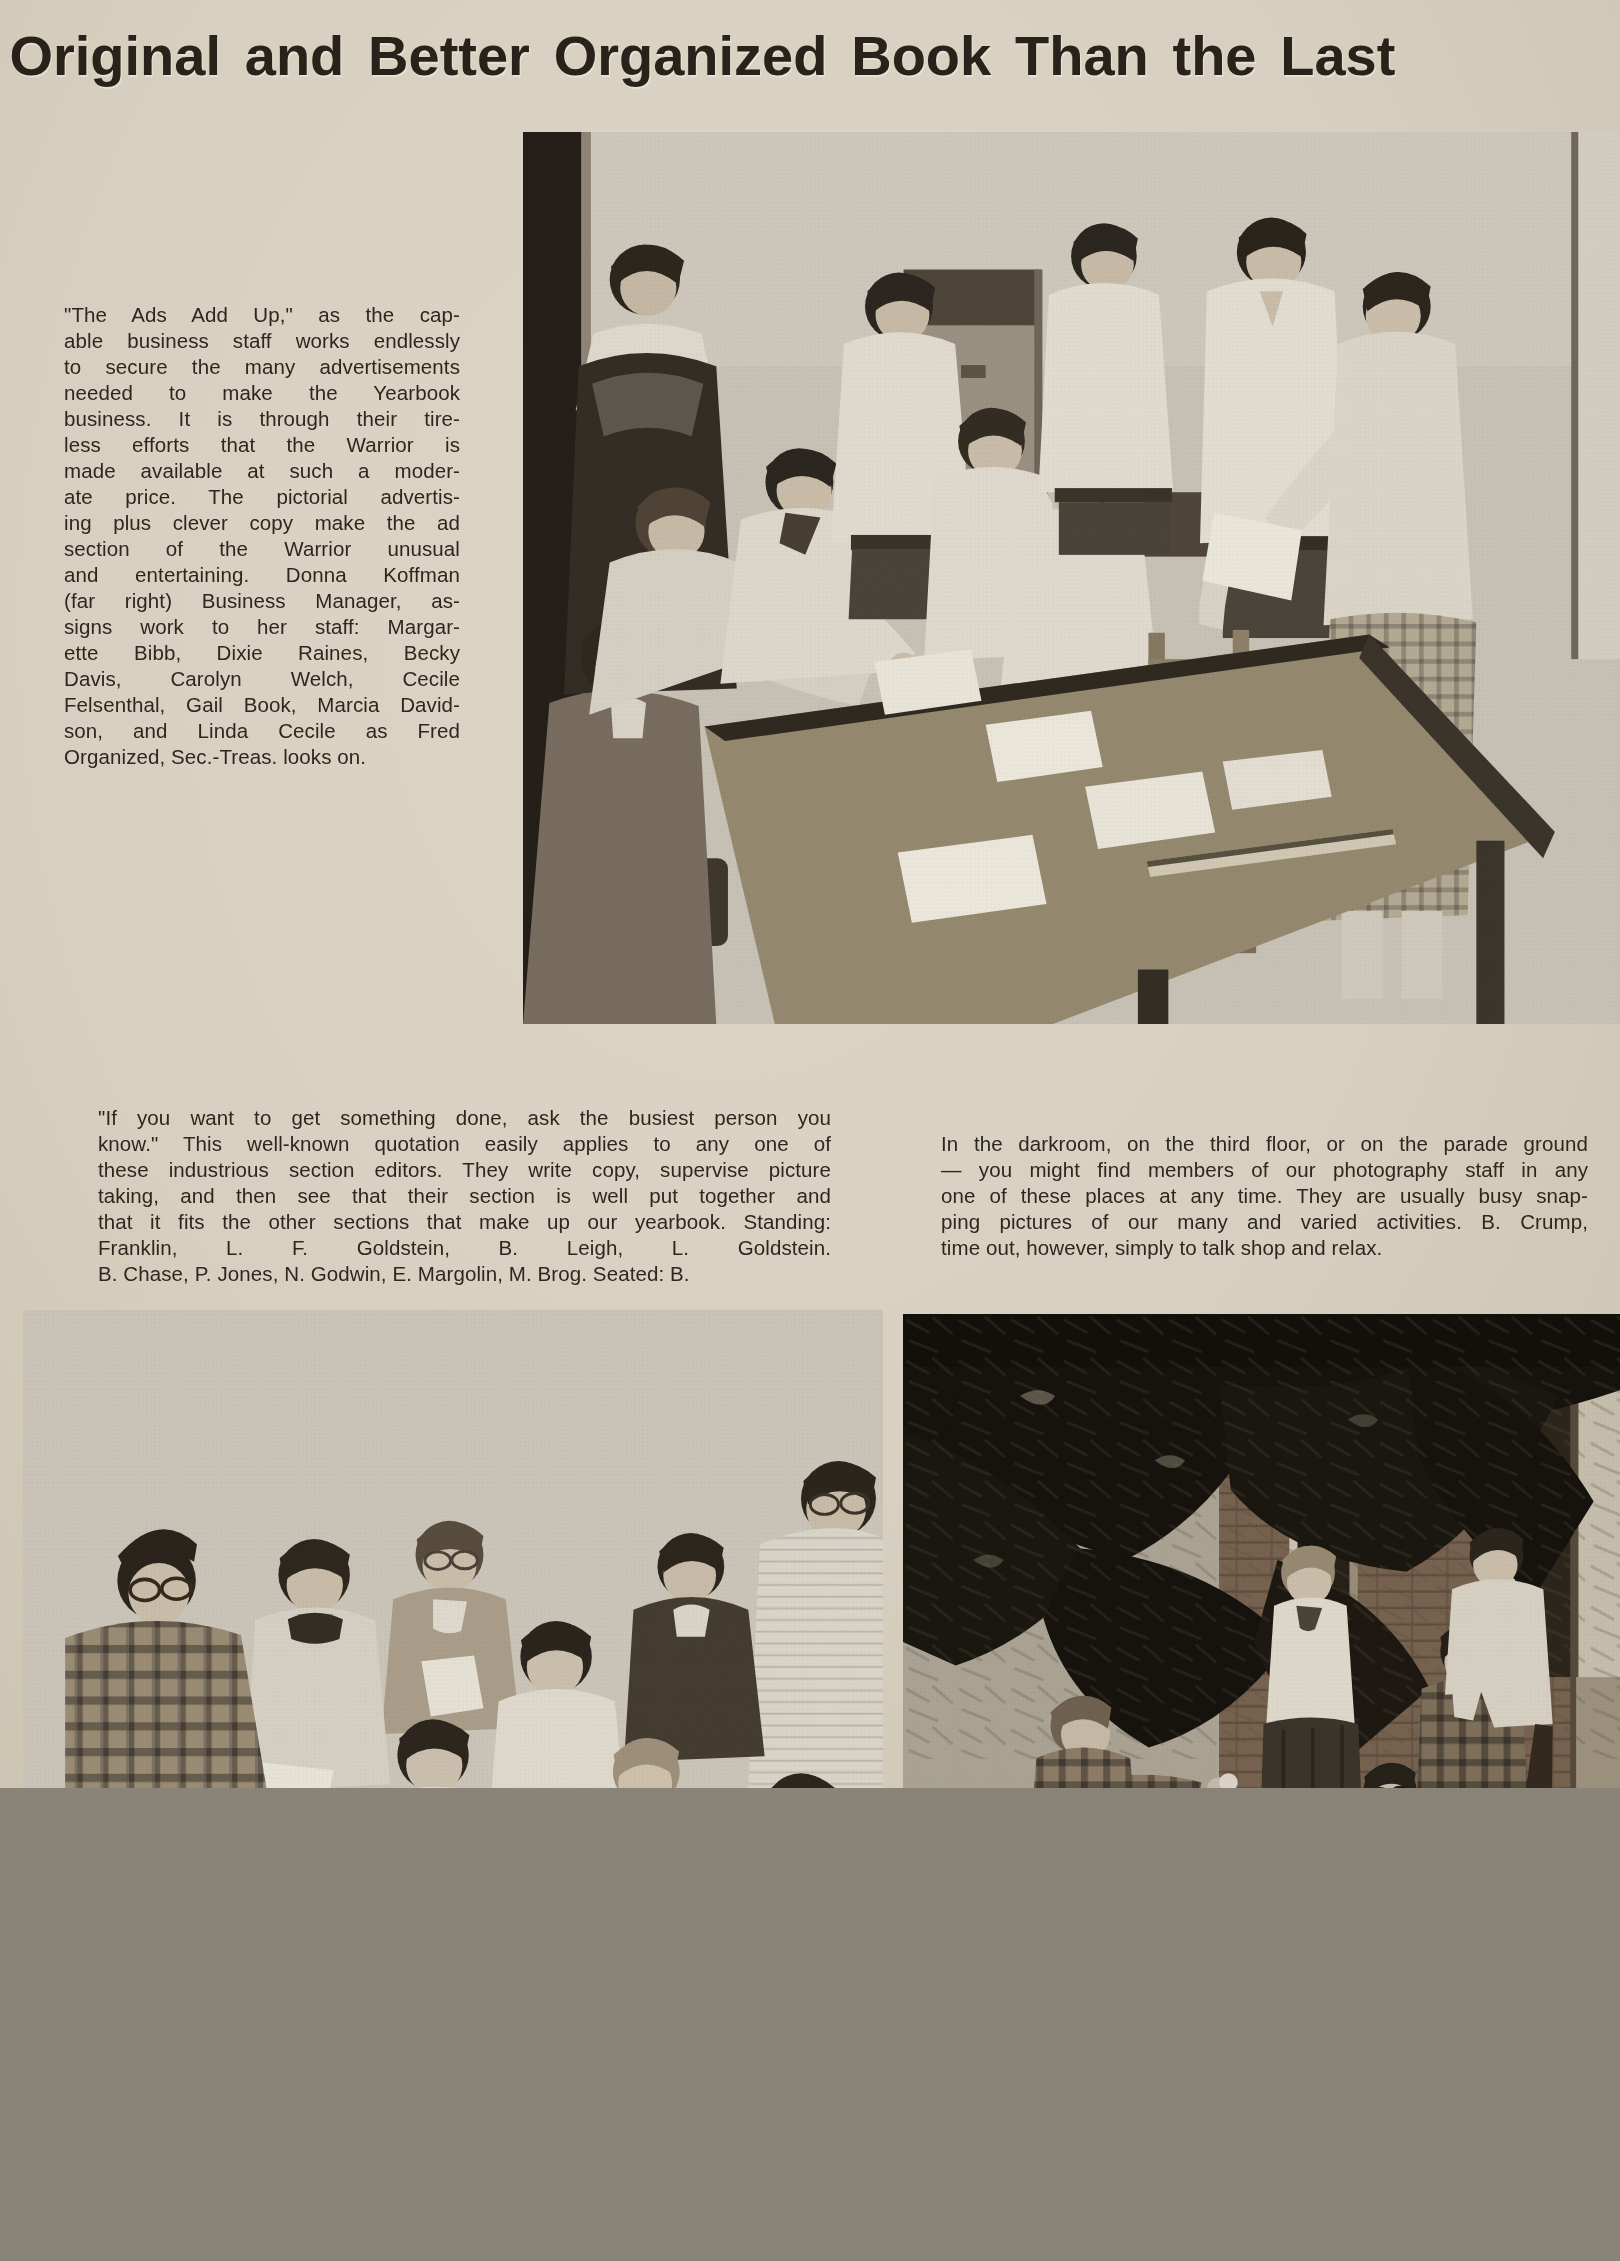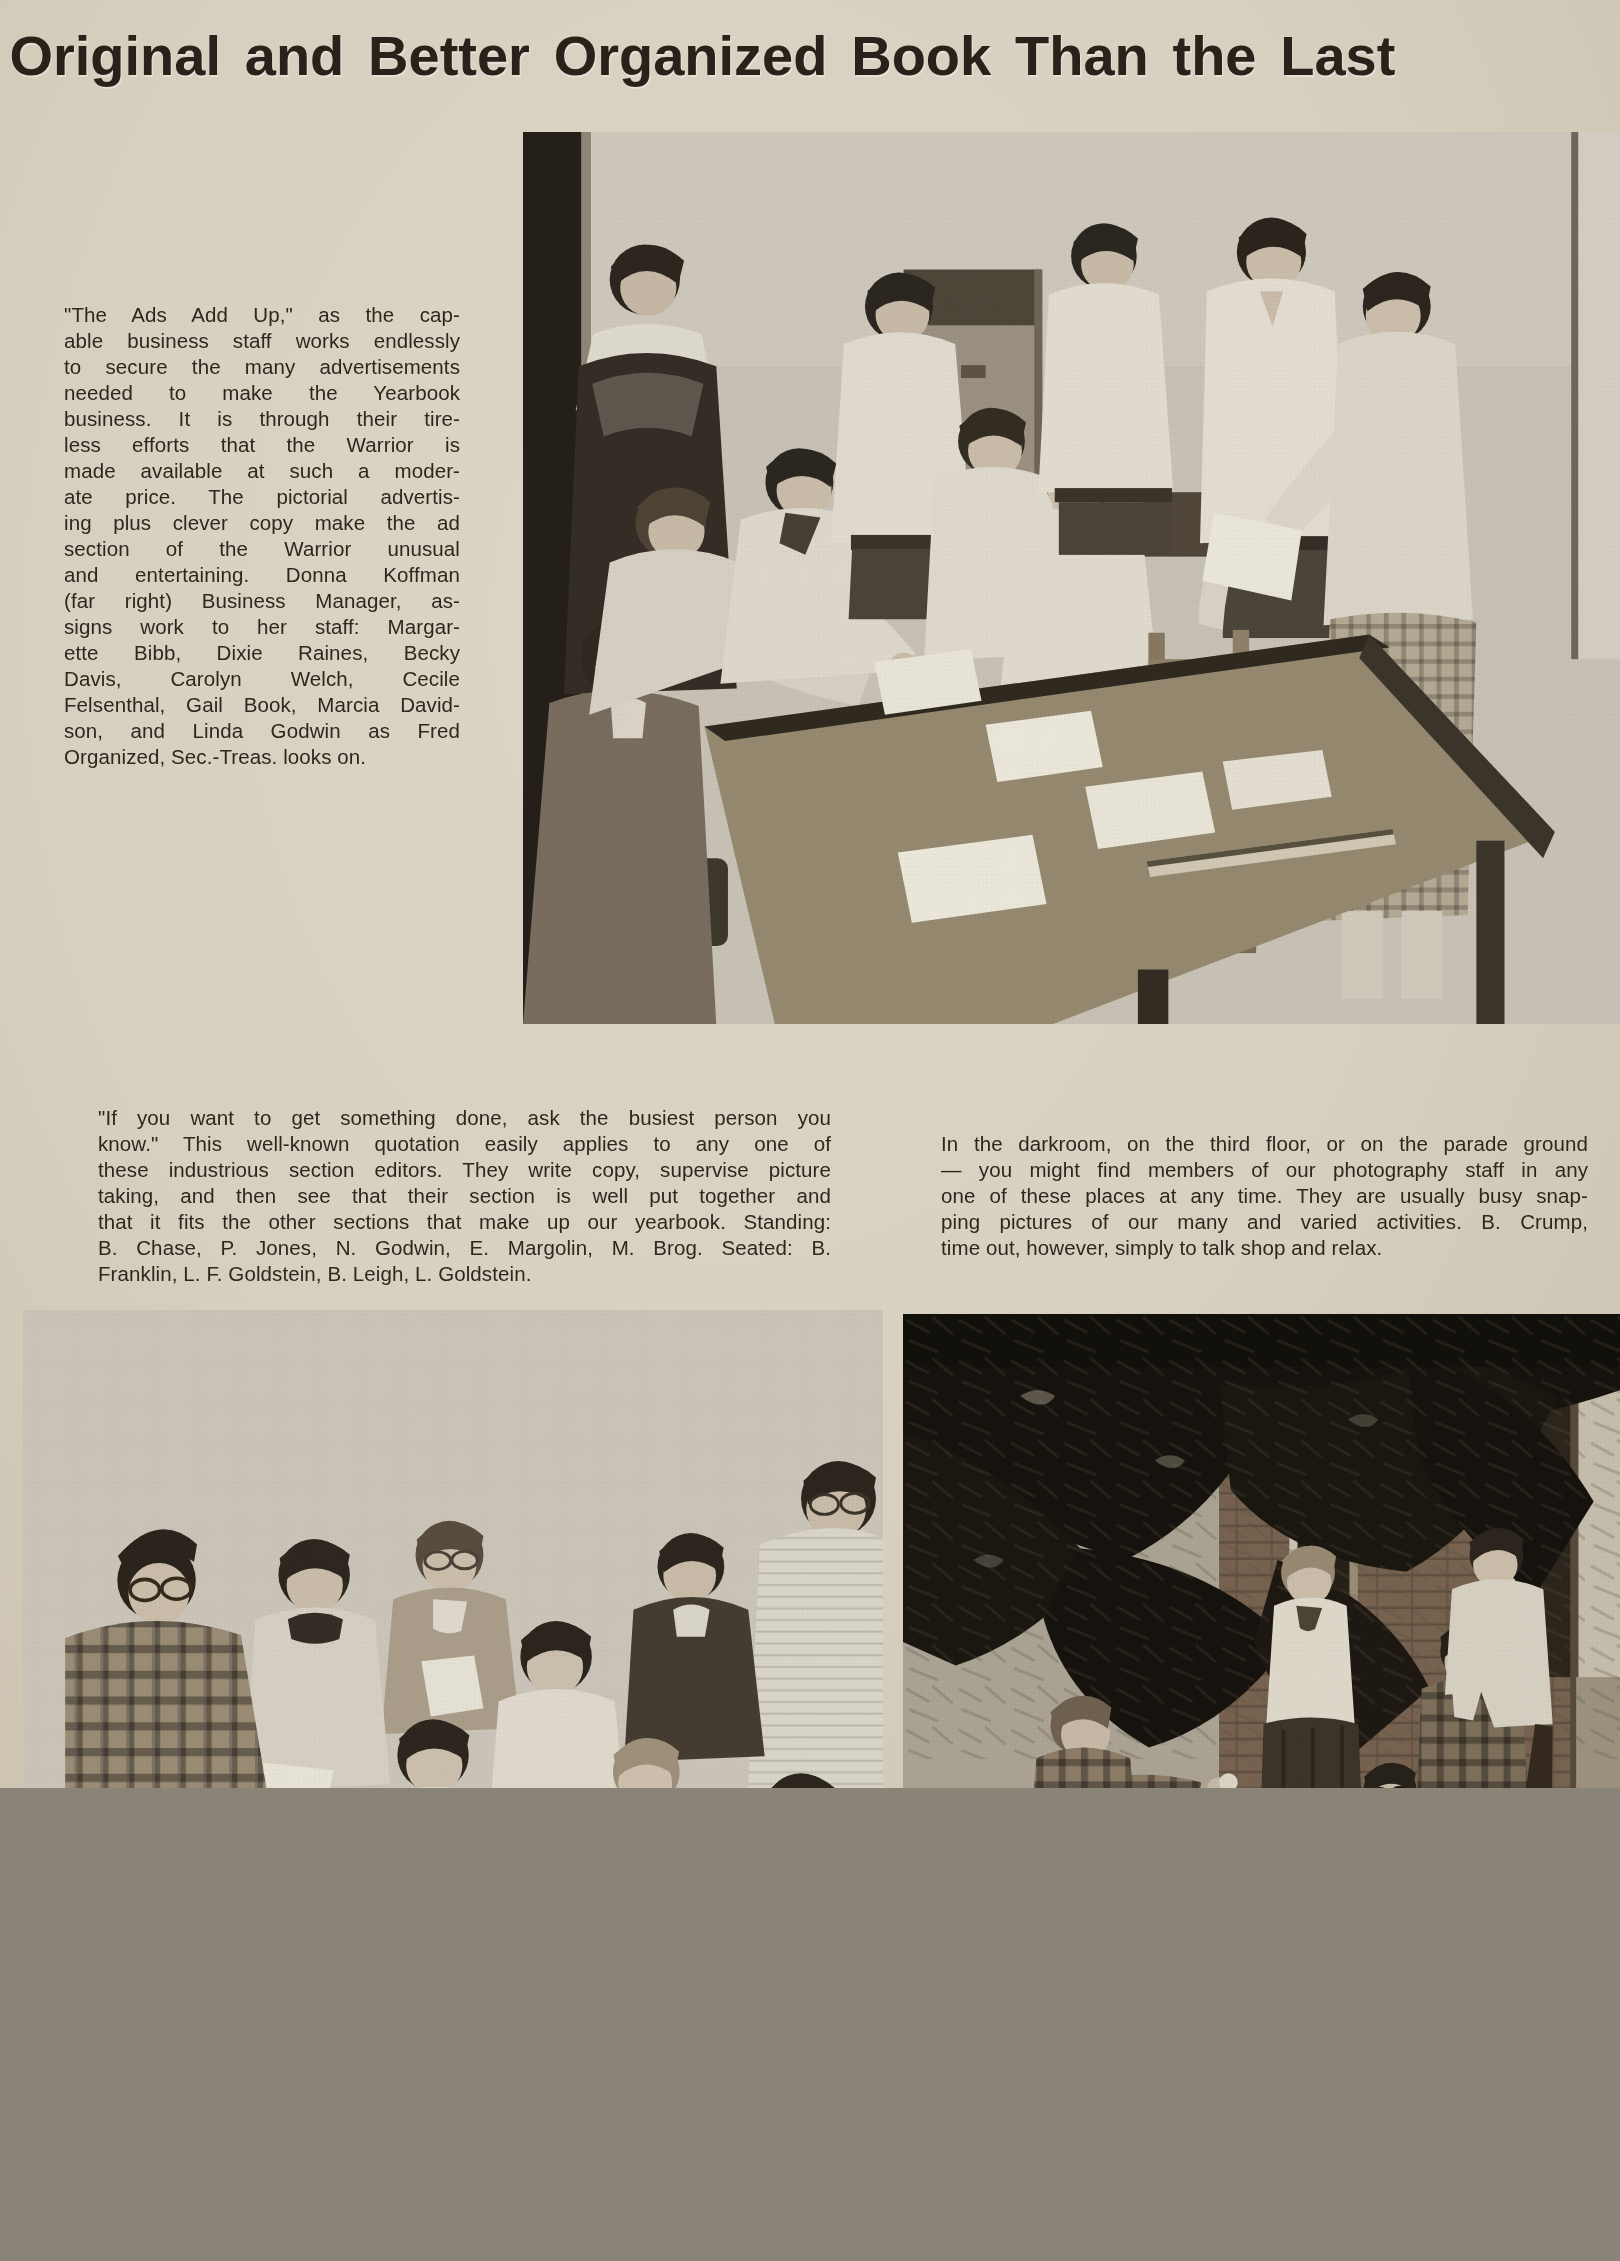--- a/index.html
+++ b/index.html
@@ -206,32 +206,32 @@
       <div class="jline">made available at such a moder-</div>
       <div class="jline">ate price. The pictorial advertis-</div>
       <div class="jline">ing plus clever copy make the ad</div>
       <div class="jline">section of the Warrior unusual</div>
       <div class="jline">and entertaining. Donna Koffman</div>
       <div class="jline">(far right) Business Manager, as-</div>
       <div class="jline">signs work to her staff: Margar-</div>
       <div class="jline">ette Bibb, Dixie Raines, Becky</div>
       <div class="jline">Davis, Carolyn Welch, Cecile</div>
       <div class="jline">Felsenthal, Gail Book, Marcia David-</div>
-      <div class="jline">son, and Linda Godwin as Fred</div>
+      <div class="jline">son, and Linda Cecile as Fred</div>
       <div class="jline">Organized, Sec.-Treas. looks on.</div>
     </div>
 
   <div class="caption cap-mid">
       <div class="jline">"If you want to get something done, ask the busiest person you</div>
       <div class="jline">know." This well-known quotation easily applies to any one of</div>
       <div class="jline">these industrious section editors. They write copy, supervise picture</div>
       <div class="jline">taking, and then see that their section is well put together and</div>
       <div class="jline">that it fits the other sections that make up our yearbook. Standing:</div>
+      <div class="jline">Franklin, L. F. Goldstein, B. Leigh, L. Goldstein.</div>
       <div class="jline">B. Chase, P. Jones, N. Godwin, E. Margolin, M. Brog. Seated: B.</div>
-      <div class="jline">Franklin, L. F. Goldstein, B. Leigh, L. Goldstein.</div>
     </div>
 
   <div class="caption cap-right">
       <div class="jline">In the darkroom, on the third floor, or on the parade ground</div>
       <div class="jline">— you might find members of our photography staff in any</div>
       <div class="jline">one of these places at any time. They are usually busy snap-</div>
       <div class="jline">ping pictures of our many and varied activities. B. Crump,</div>
       <div class="jline">time out, however, simply to talk shop and relax.</div>
     </div>
 

